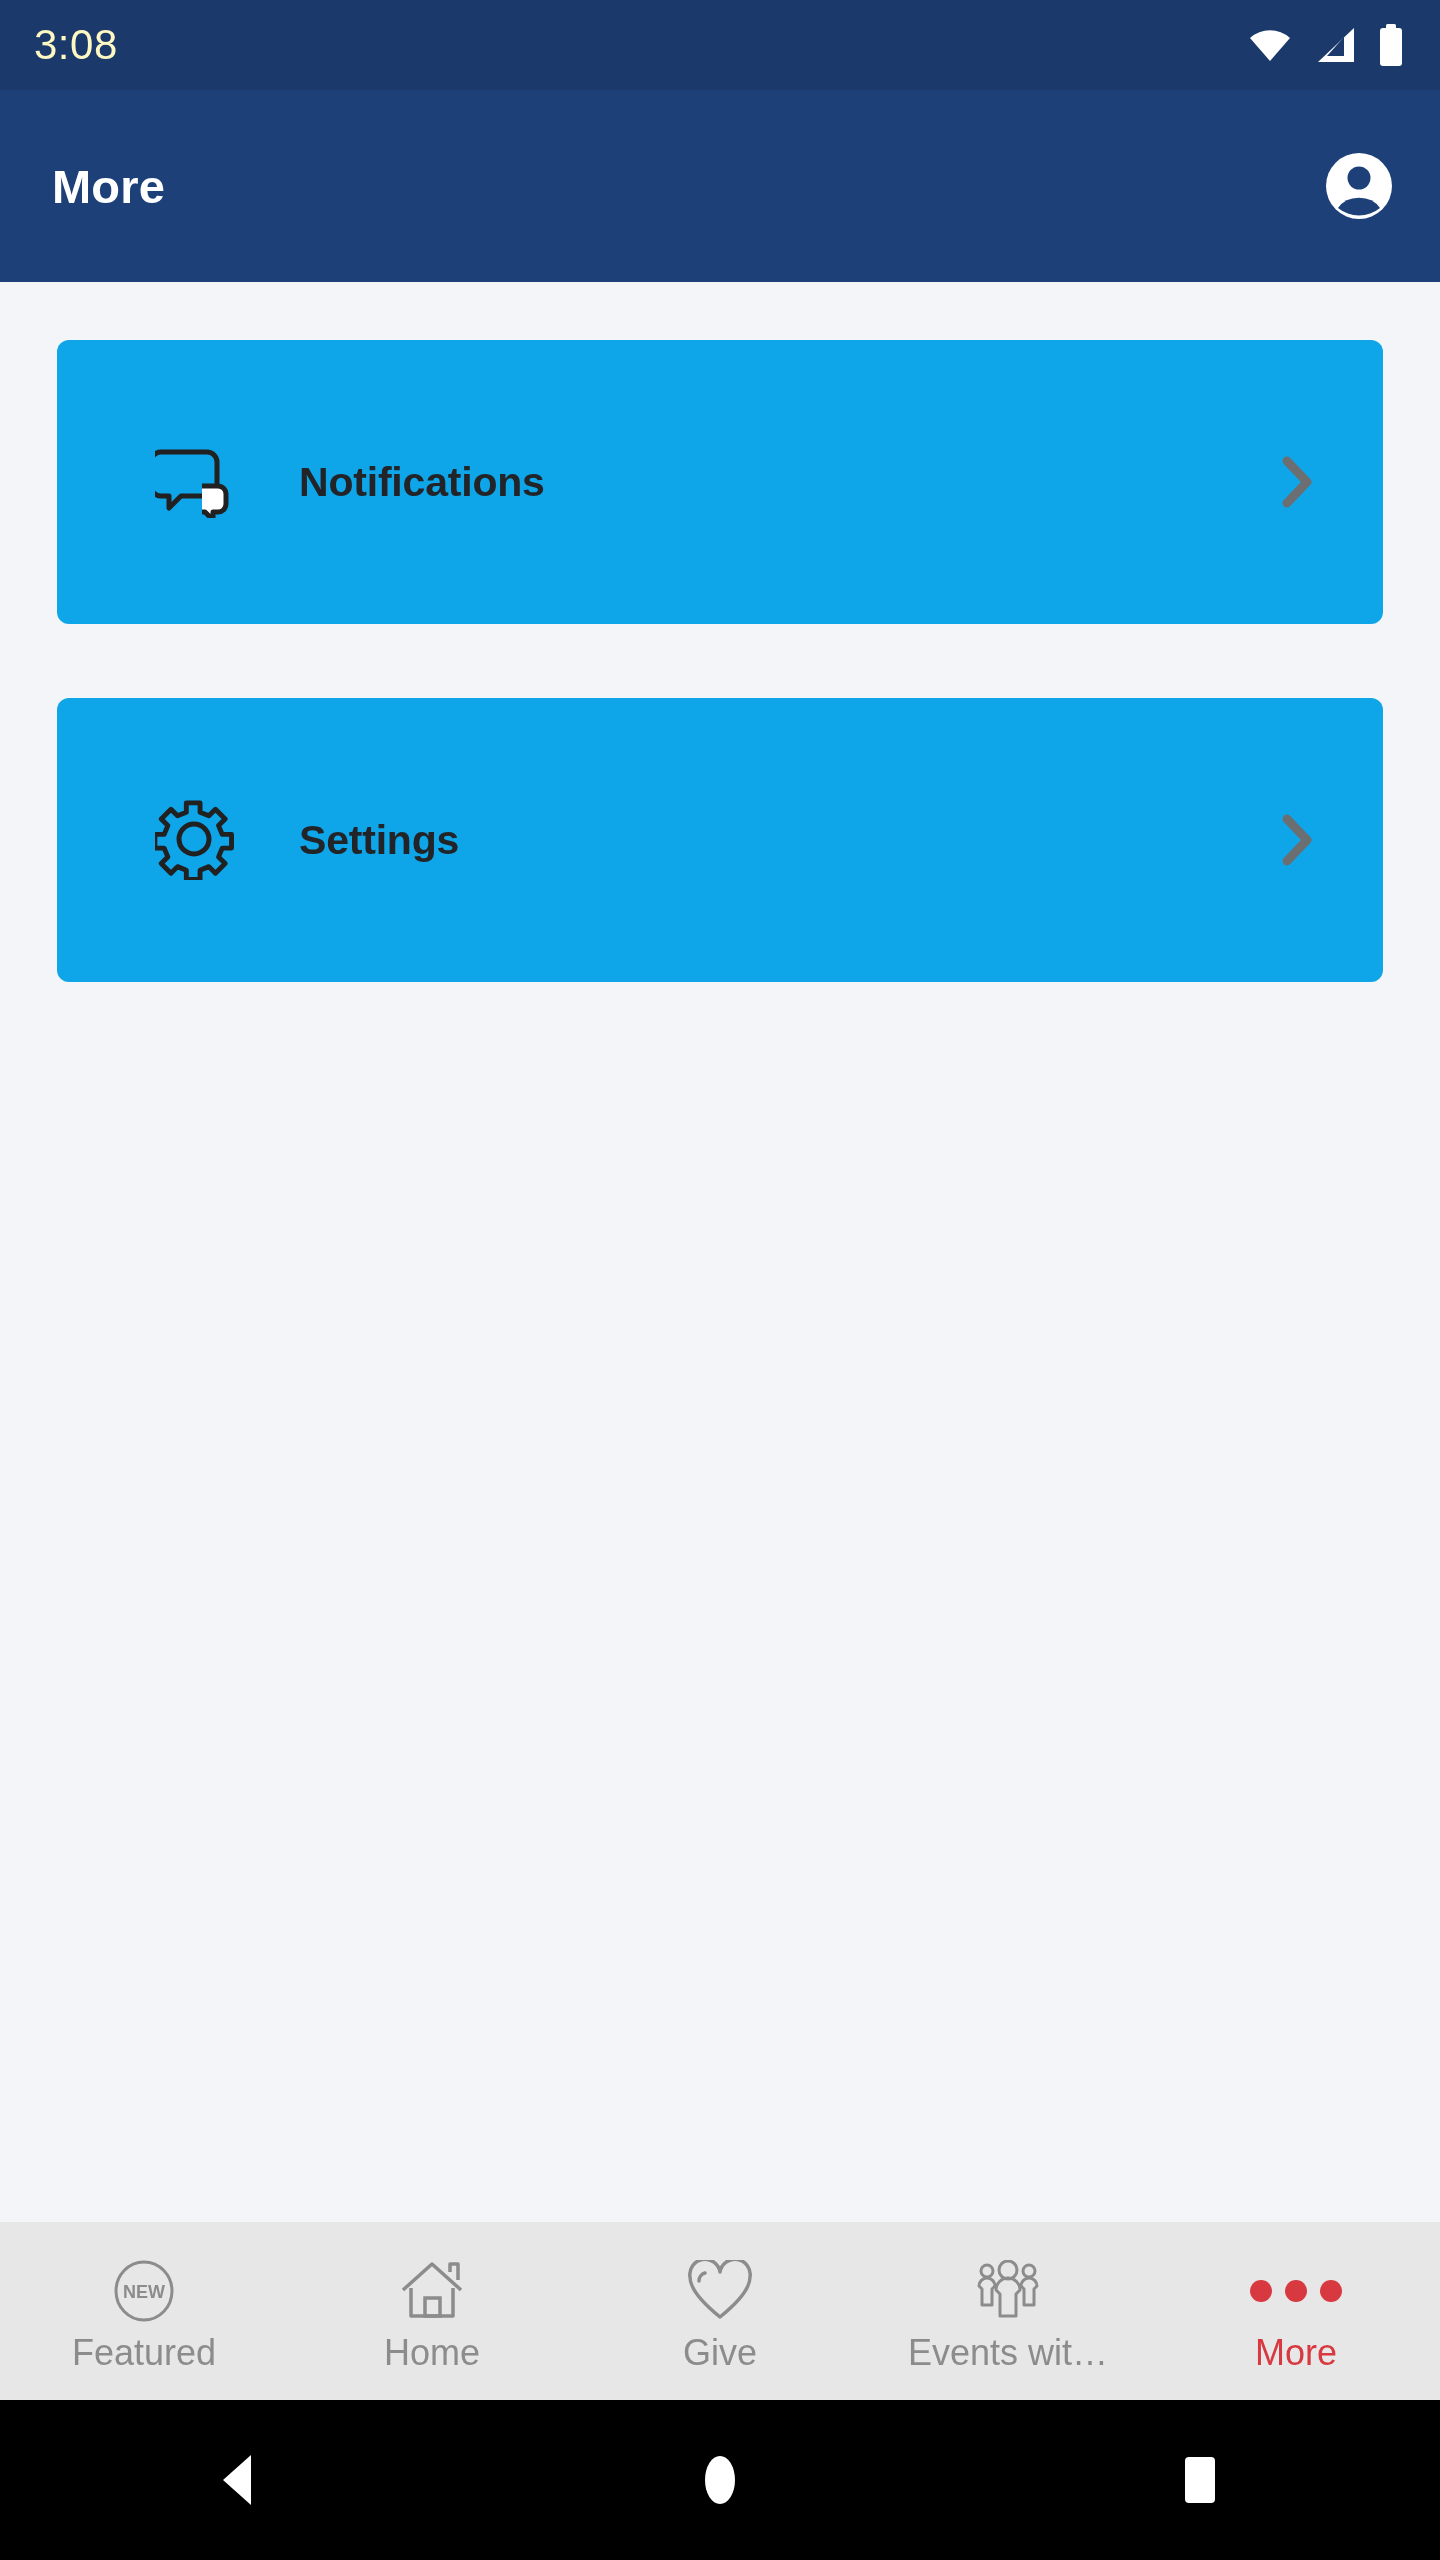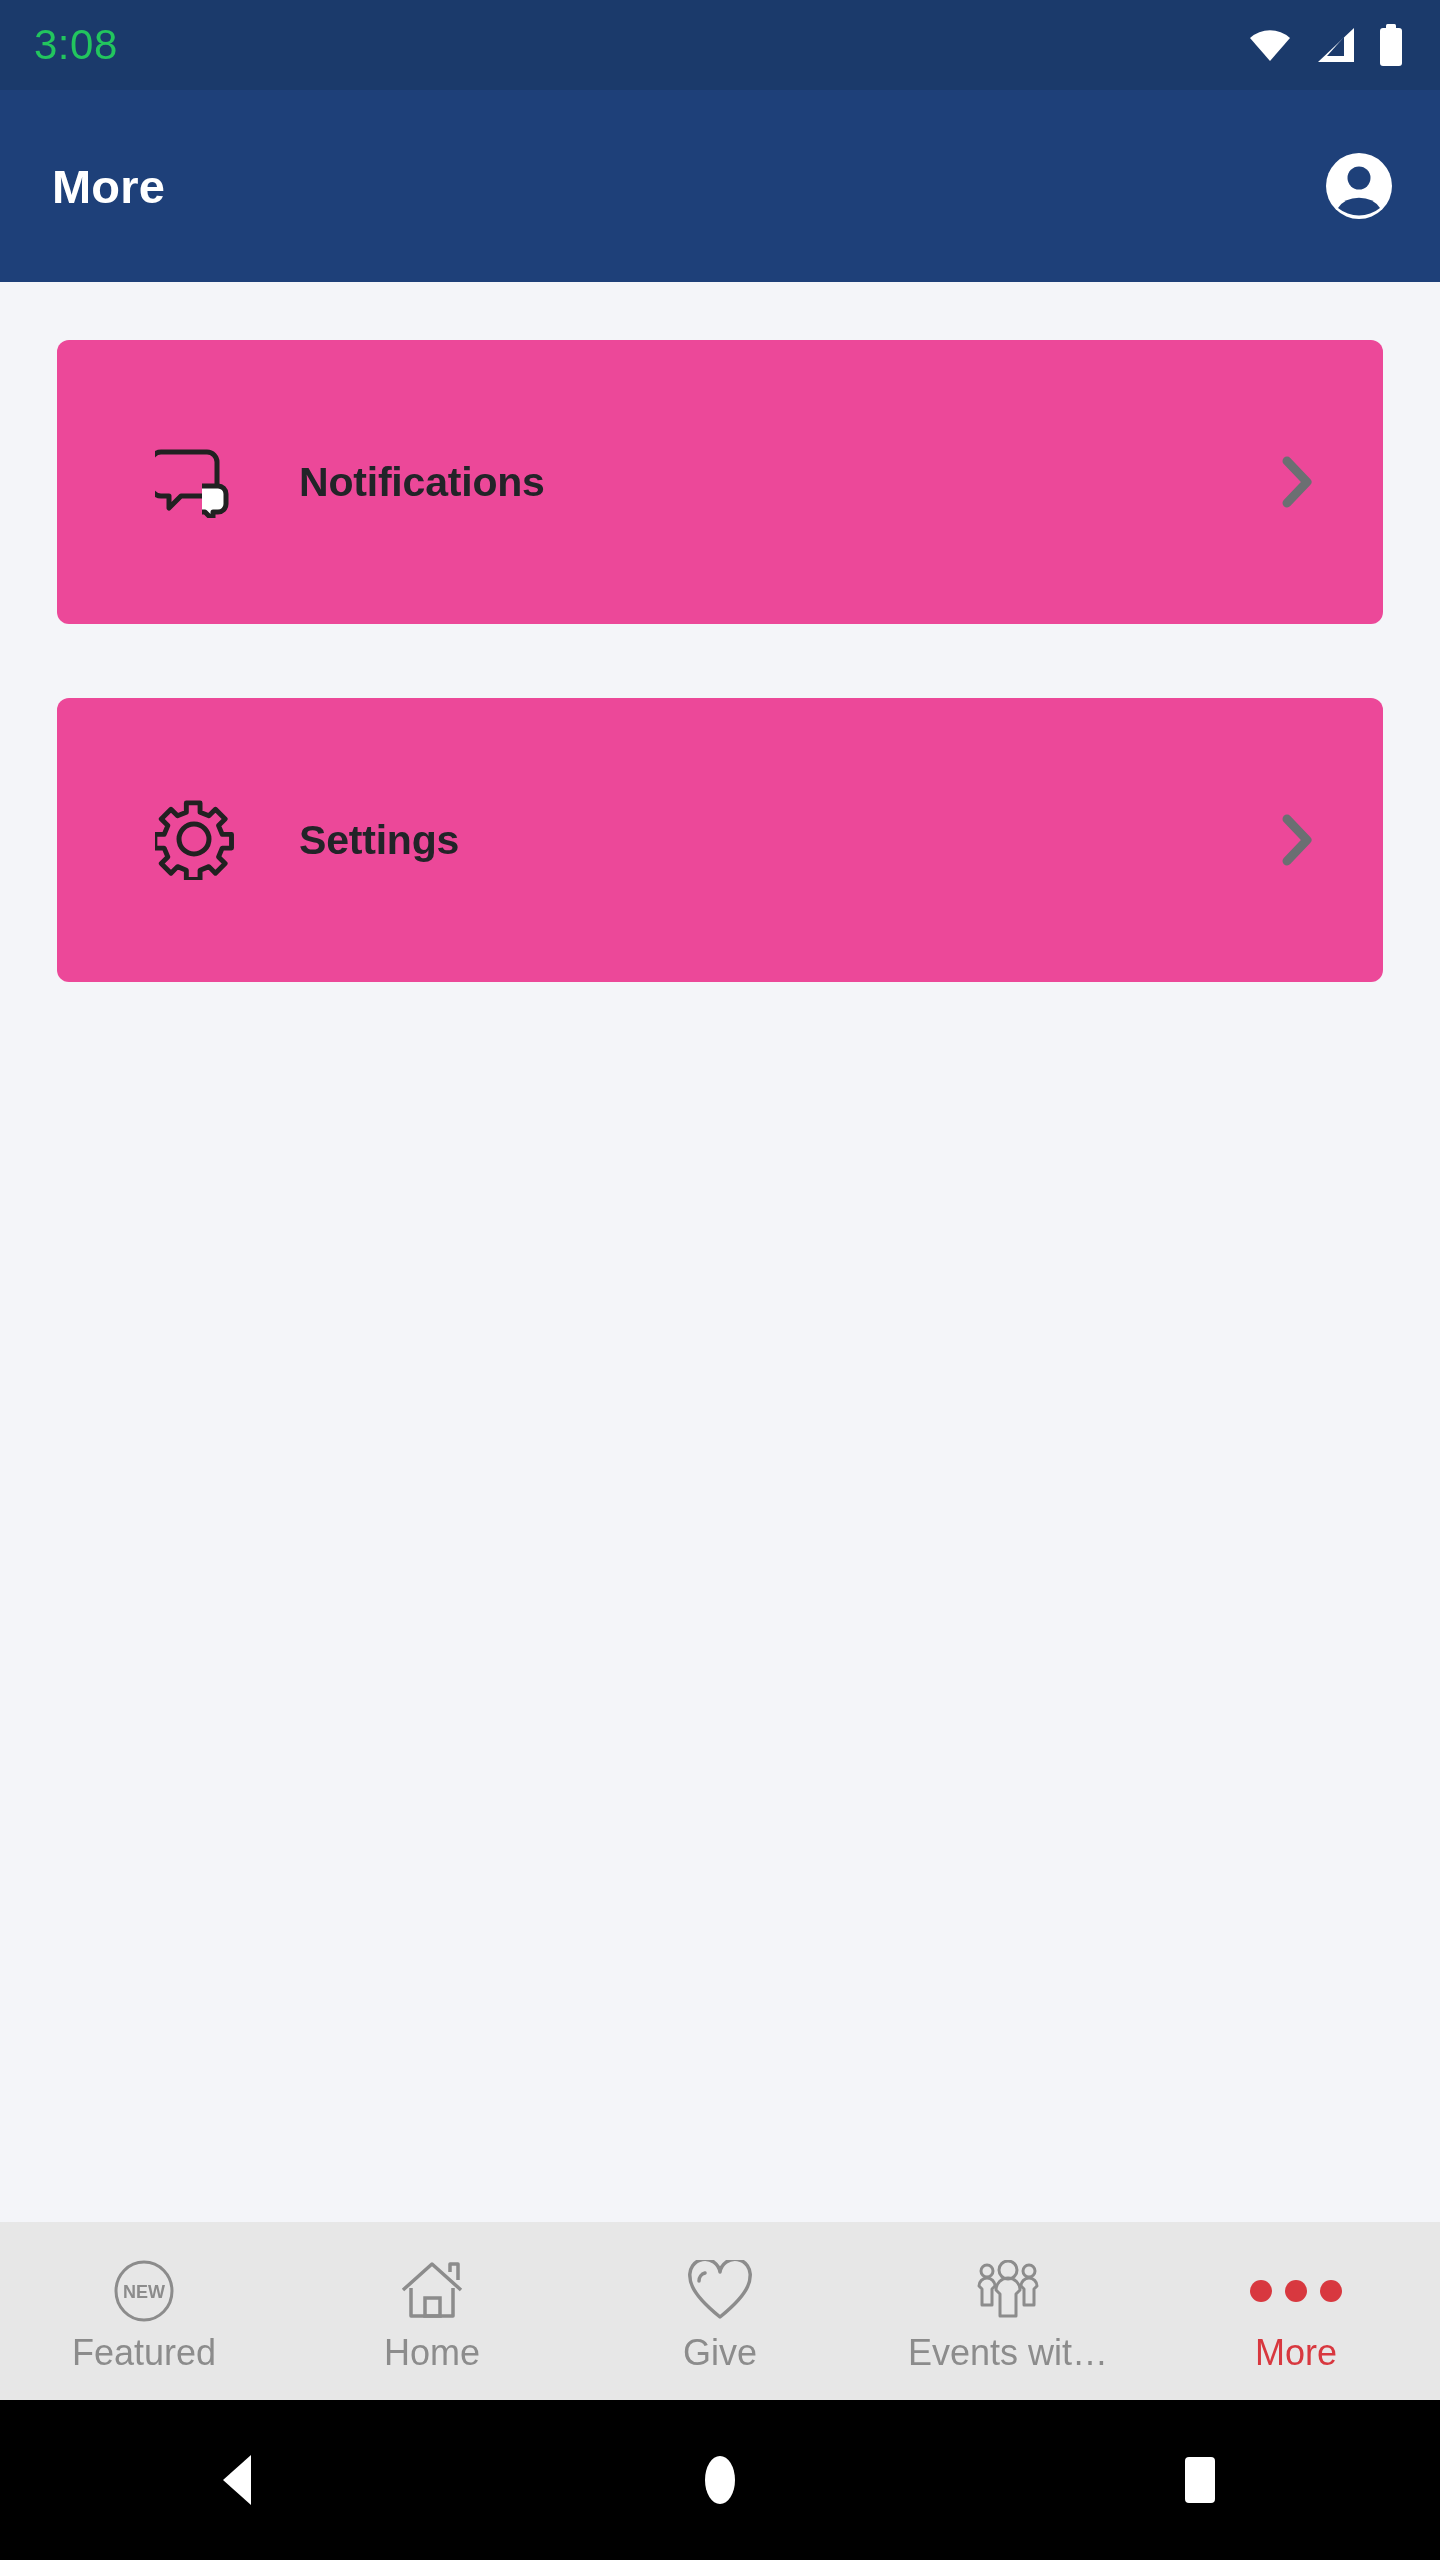--- a/index.html
+++ b/index.html
@@ -18,21 +18,21 @@
   
   .status-bar {
     height:90px;
     background:#1B3A6B;
     display:flex; align-items:center;
     justify-content:space-between;
     padding:0 36px 0 34px;
     flex:0 0 auto;
   }
   .status-time {
-    color:#22c55e;
+    color:#fef9c3;
     font-size:42px;
     letter-spacing:0.5px;
     font-weight:400;
   }
   .status-icons { display:flex; align-items:center; gap:22px; }
   .status-icons svg { display:block; }
 
   
   .app-bar {
     height:192px;
@@ -57,21 +57,21 @@
   
   .content {
     flex:1 1 auto;
     background:#F4F5F9;
     padding:58px 57px 0 57px;
     display:flex; flex-direction:column;
     gap:74px;
     overflow:hidden;
   }
   .menu-card {
-    background:#ec4899;
+    background:#0ea5e9;
     border-radius:12px;
     height:284px;
     display:flex; align-items:center;
     padding:0 40px 0 92px;
     cursor:pointer;
     flex:0 0 auto;
   }
   .menu-icon {
     width:92px; height:92px;
     display:flex; align-items:center; justify-content:center;

